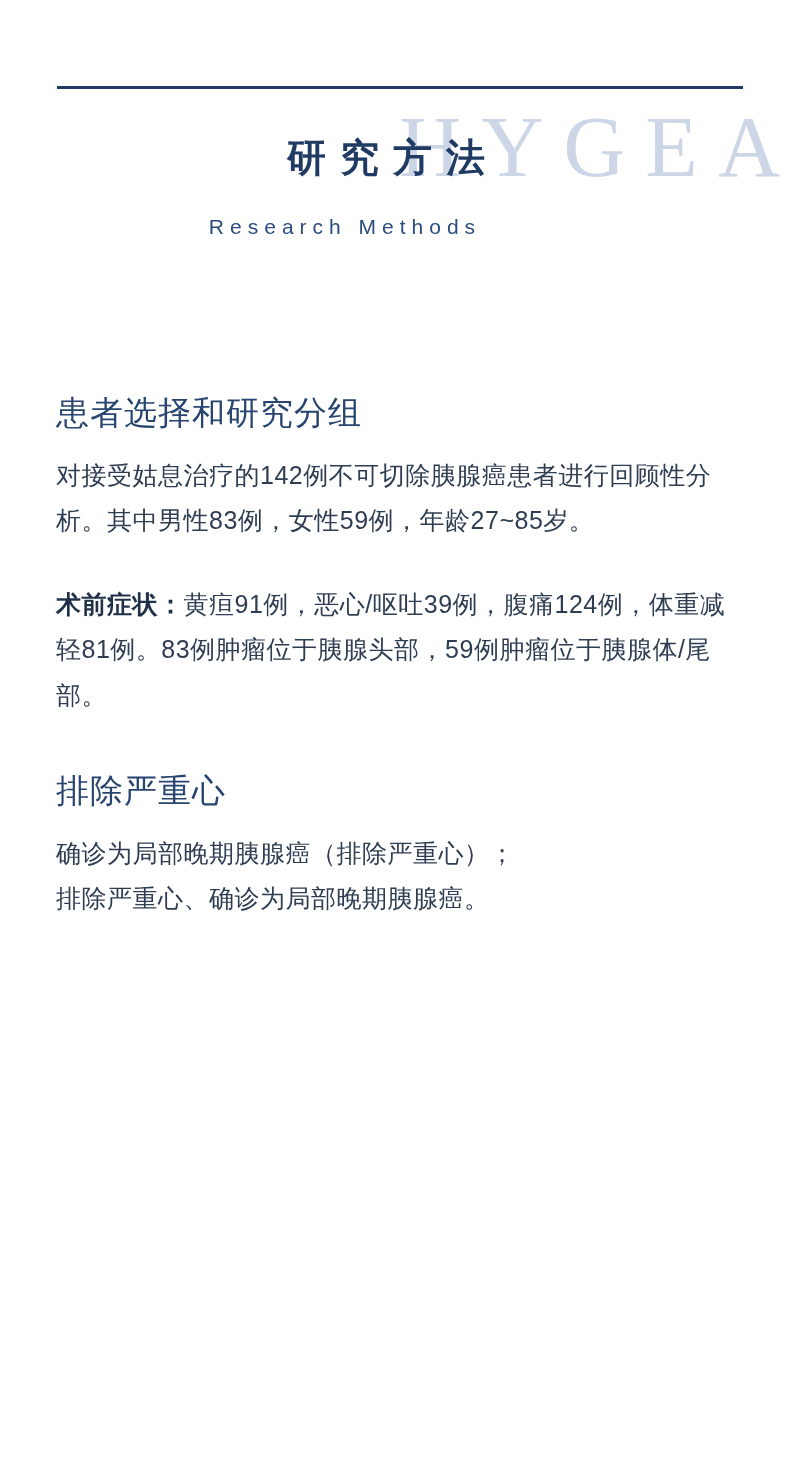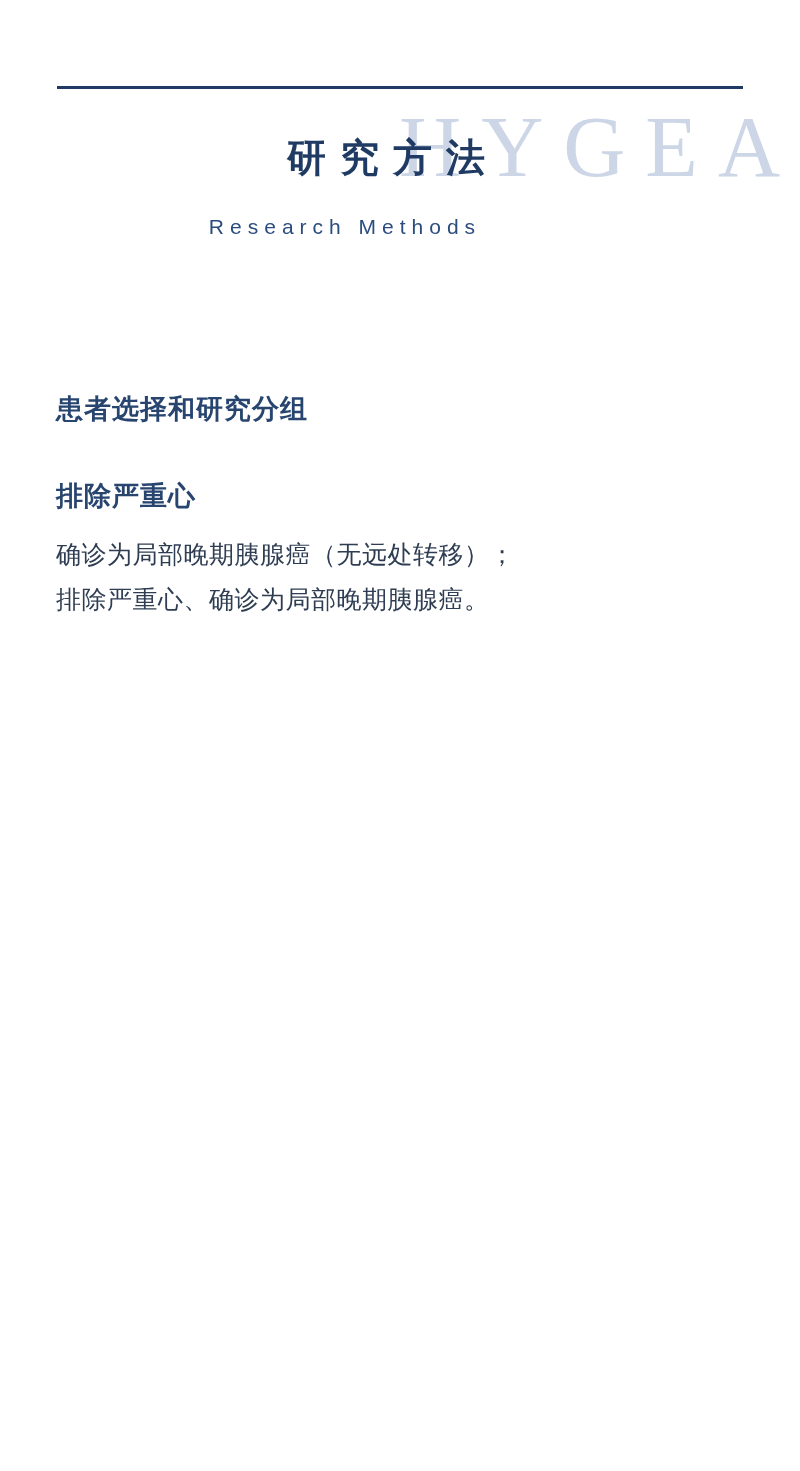--- a/index.html
+++ b/index.html
@@ -80,22 +80,22 @@
   .content {
     position: absolute;
     top: 392px;
     left: 56px;
     width: 690px;
   }
   .section + .section {
     margin-top: 52px;
   }
   .section-heading {
-    font-size: 27px;
-    font-weight: bold;
+    font-size: 33px;
+    font-weight: normal;
     color: #27456f;
     letter-spacing: 1px;
     margin: 0 0 18px 0;
     line-height: 1.3;
   }
   .para {
     font-size: 25px;
     line-height: 1.82;
     color: #2e3d52;
     margin: 0;
@@ -125,22 +125,24 @@
     <div class="top-rule"></div>
     <div class="watermark">HYGEA</div>
     <div class="title-cn">研究方法</div>
     <div class="title-en">Research Methods</div>
   </div>
 
   <div class="content">
 
     <div class="section">
       <h2 class="section-heading">患者选择和研究分组</h2>
+      <p class="para"><span>对接受姑息治疗的142例不可切除胰腺癌患者进行回顾性分析。其中男性83例，女性59例，年龄27~85岁。</span></p>
+      <p class="para"><span class="lead">术前症状：</span><span>黄疸91例，恶心/呕吐39例，腹痛124例，体重减轻81例。83例肿瘤位于胰腺头部，59例肿瘤位于胰腺体/尾部。</span></p>
     </div>
 
     <div class="section">
       <h2 class="section-heading">排除严重心</h2>
-      <p class="criteria-line">确诊为局部晚期胰腺癌（无远处转移）；</p>
+      <p class="criteria-line">确诊为局部晚期胰腺癌（排除严重心）；</p>
       <p class="criteria-line">排除严重心、确诊为局部晚期胰腺癌。</p>
     </div>
 
   </div>
 </div>
 
 </body></html>

